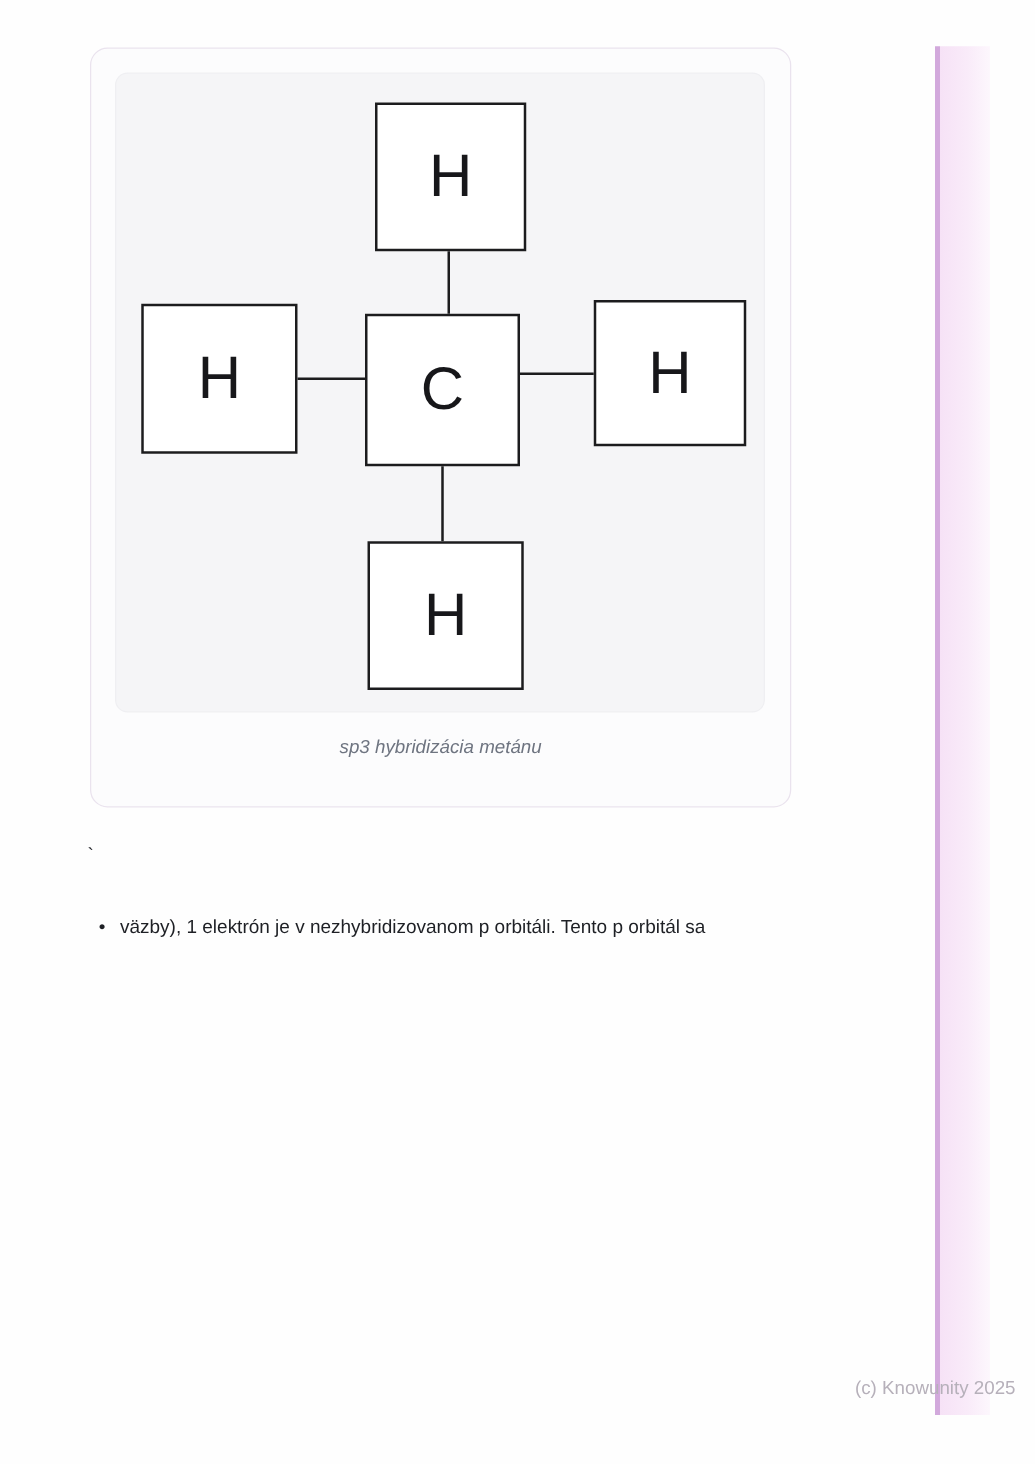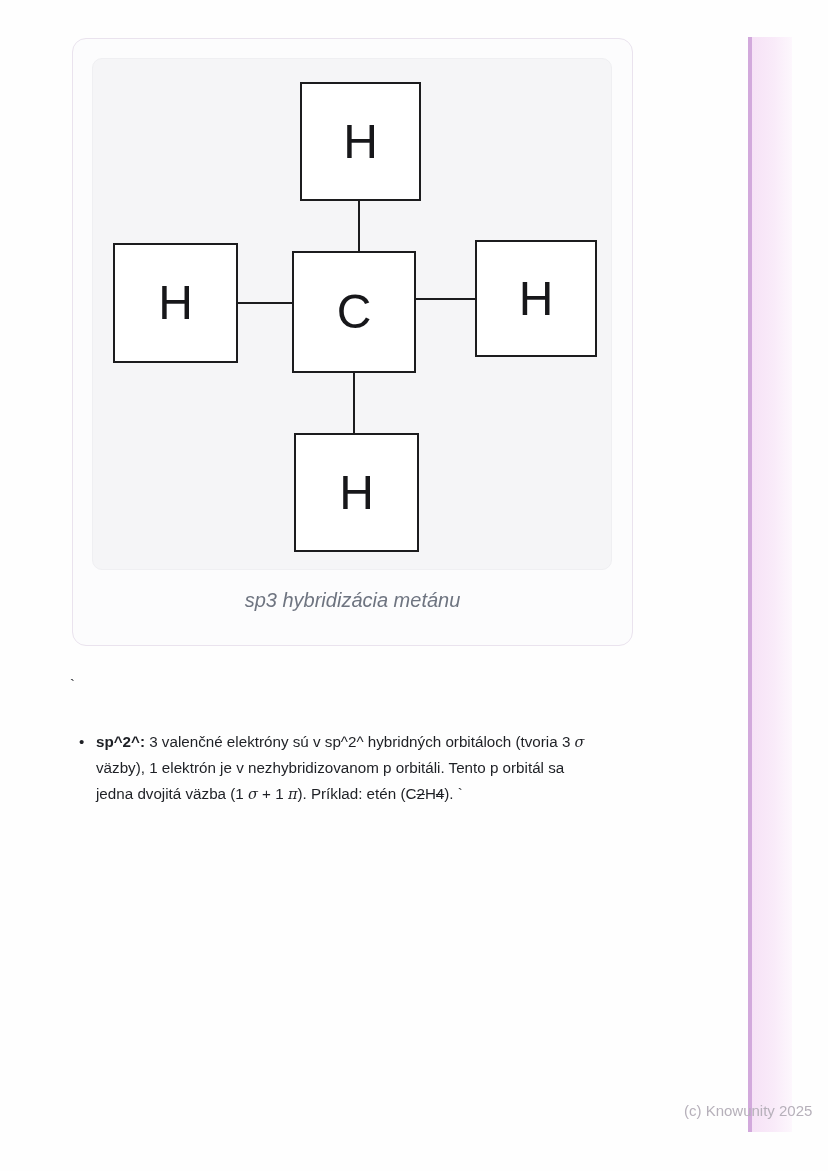--- a/index.html
+++ b/index.html
@@ -55,21 +55,21 @@
   .bond { position: absolute; background: #1c1c1e; }
   .bond-top    { left: 265px; top: 141px; width: 2px;  height: 52px; }
   .bond-bottom { left: 260px; top: 313px; width: 2px;  height: 62px; }
   .bond-left   { left: 144px; top: 243px; width: 56px; height: 2px; }
   .bond-right  { left: 322px; top: 239px; width: 61px; height: 2px; }
 
   .figure-caption {
     position: absolute; left: 0; right: 0; top: 550px;
     text-align: center;
     font-style: italic;
-    font-size: 20px;
+    font-size: 15px;
     color: #6e7480;
   }
 
   
   .stray-backtick {
     position: absolute; left: 70px; top: 676px;
     font-size: 15px; color: #23252a;
   }
 
   
@@ -125,21 +125,19 @@
       </div>
     </div>
     <div class="figure-caption">sp3 hybridizácia metánu</div>
   </div>
 
   <div class="stray-backtick">`</div>
 
   <div class="bullet-item">
     <span class="bullet-marker">•</span>
     <div class="bullet-lines">
-      <div class="line"><span class="b">sp^2^:</span><span> 3 valenčné elektróny sú v sp^2^ hybridných orbitáloch (tvoria 3 </span><span class="math">σ</span></div>
       <div class="line"><span>väzby), 1 elektrón je v nezhybridizovanom p orbitáli. Tento p orbitál sa</span></div>
-      <div class="line"><span>jedna dvojitá väzba (1 </span><span class="math">σ</span><span> + 1 </span><span class="math">π</span><span>). Príklad: etén (C</span><span class="strike">2</span><span>H</span><span class="strike">4</span><span>). </span><span>`</span></div>
     </div>
   </div>
 
   <div class="footer-copyright">(c) Knowunity 2025</div>
 
 </div>
 
 </body></html>

